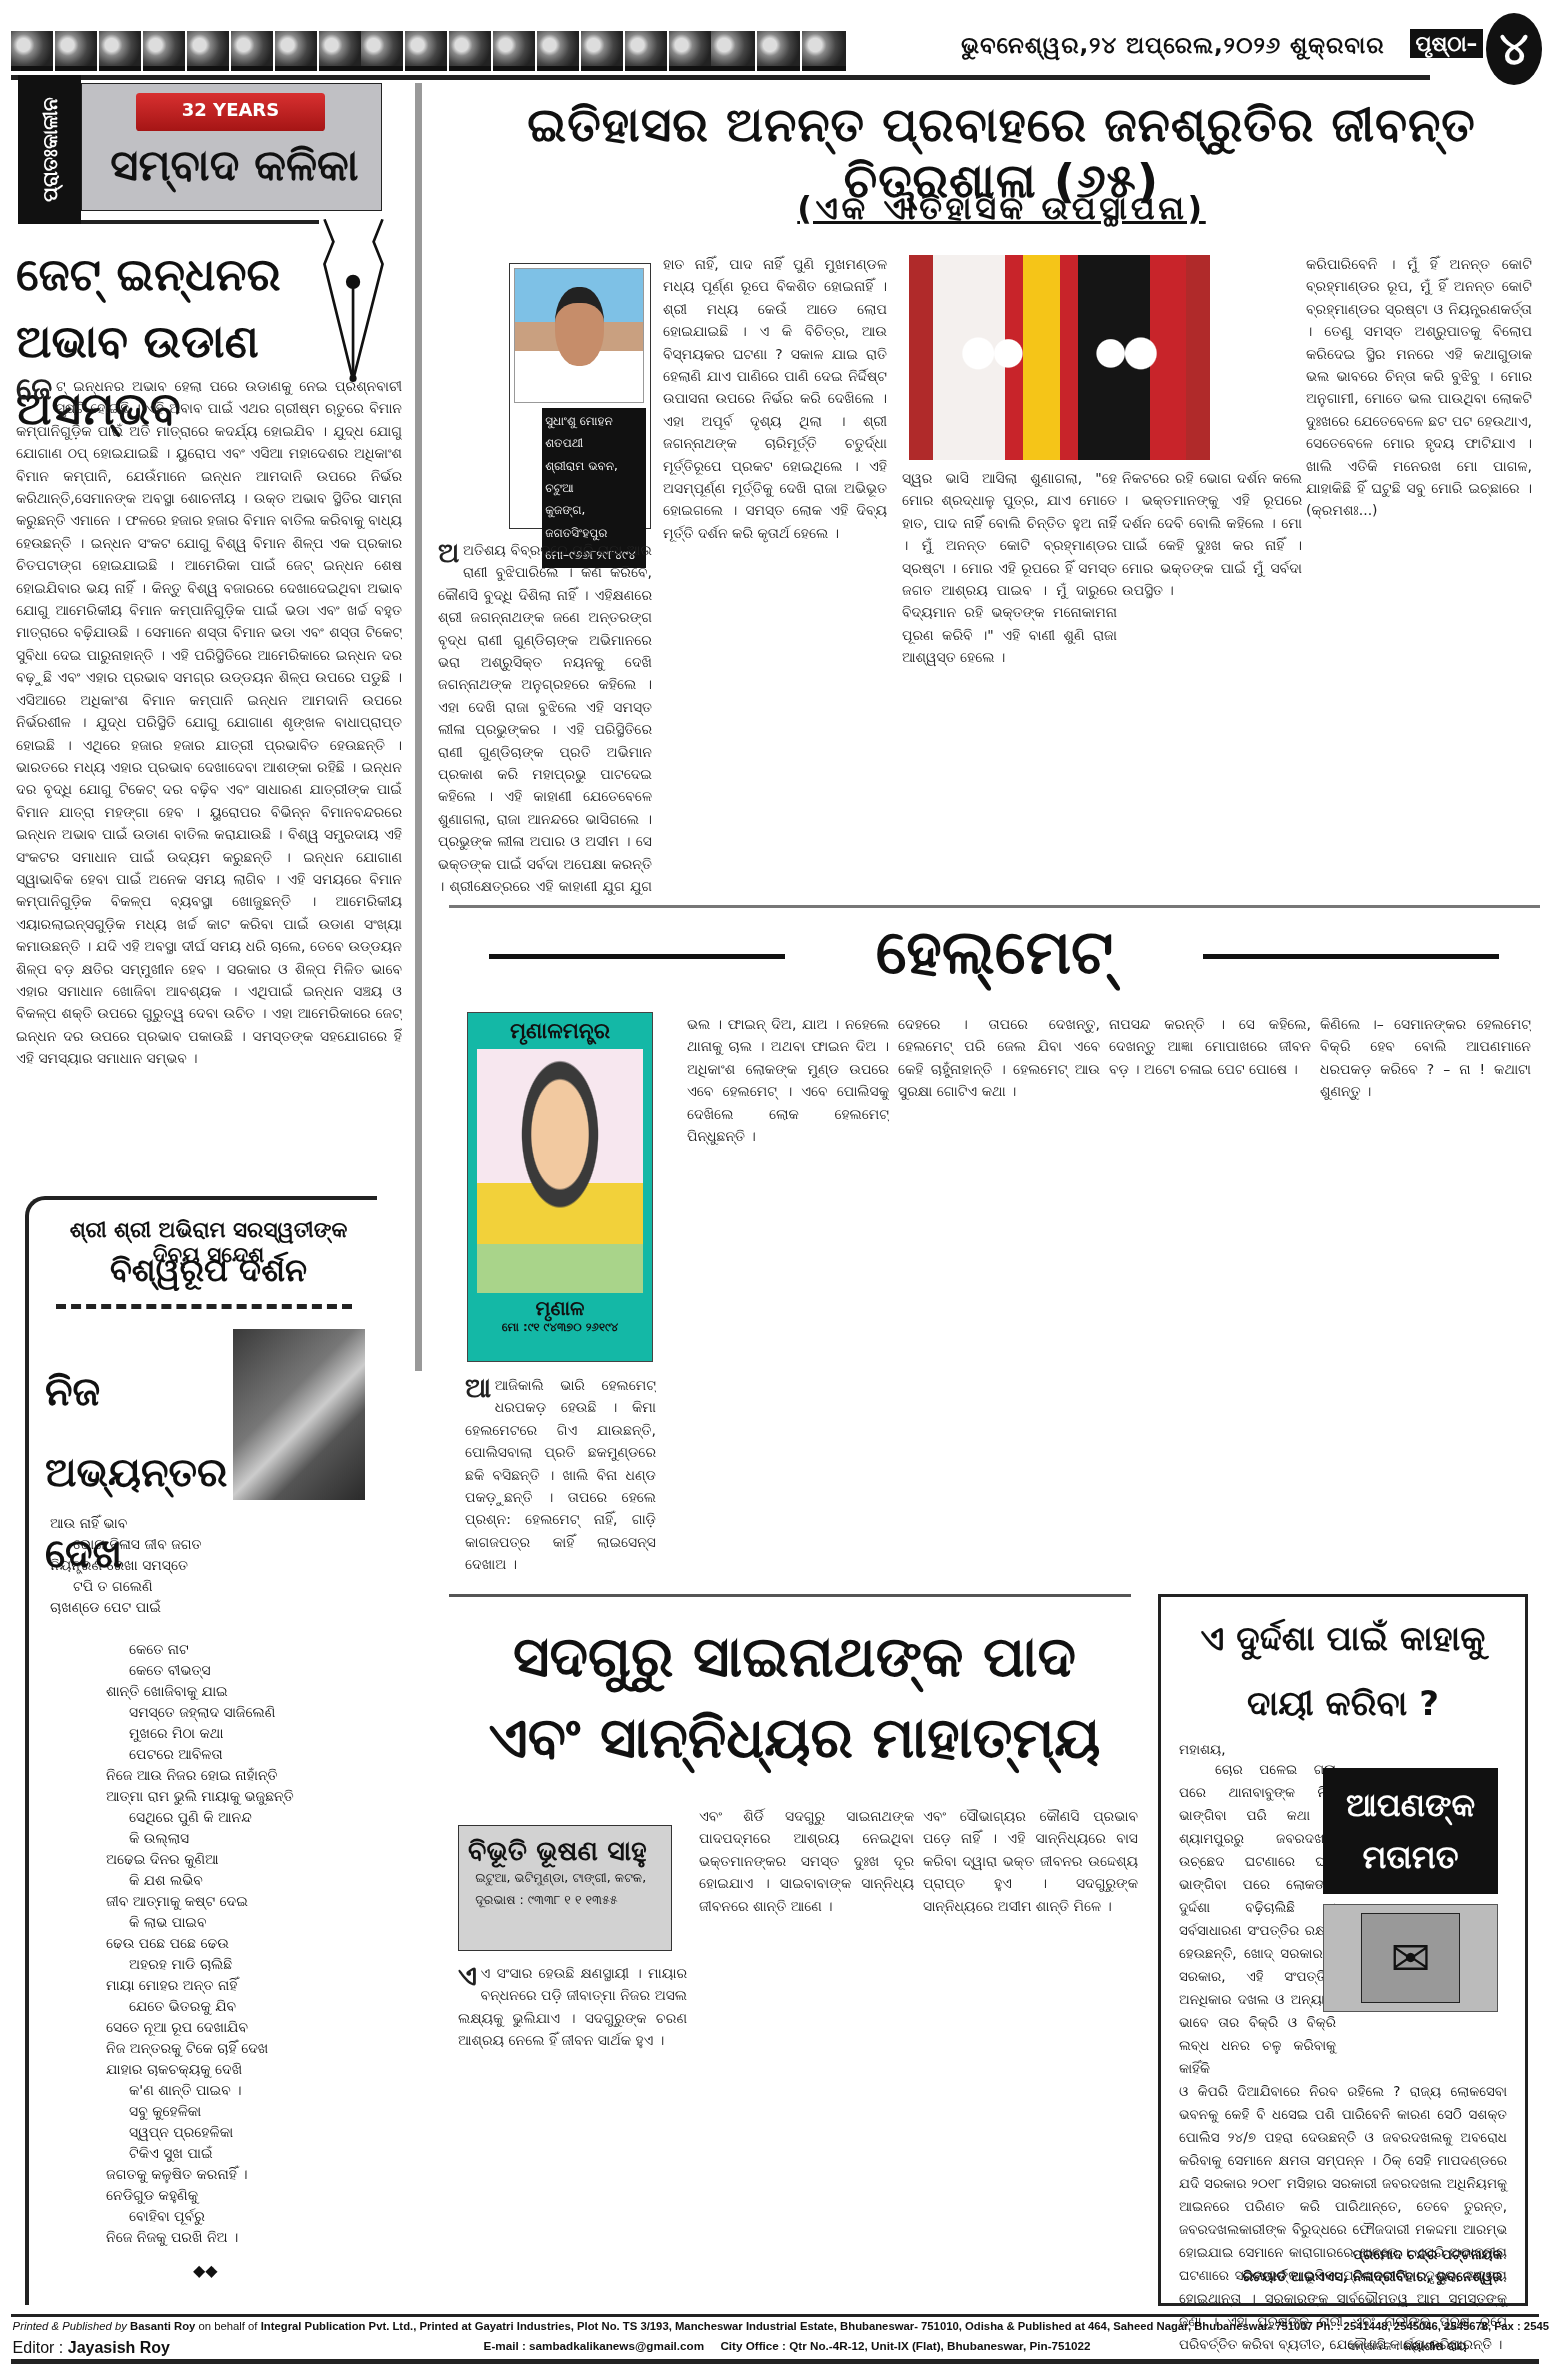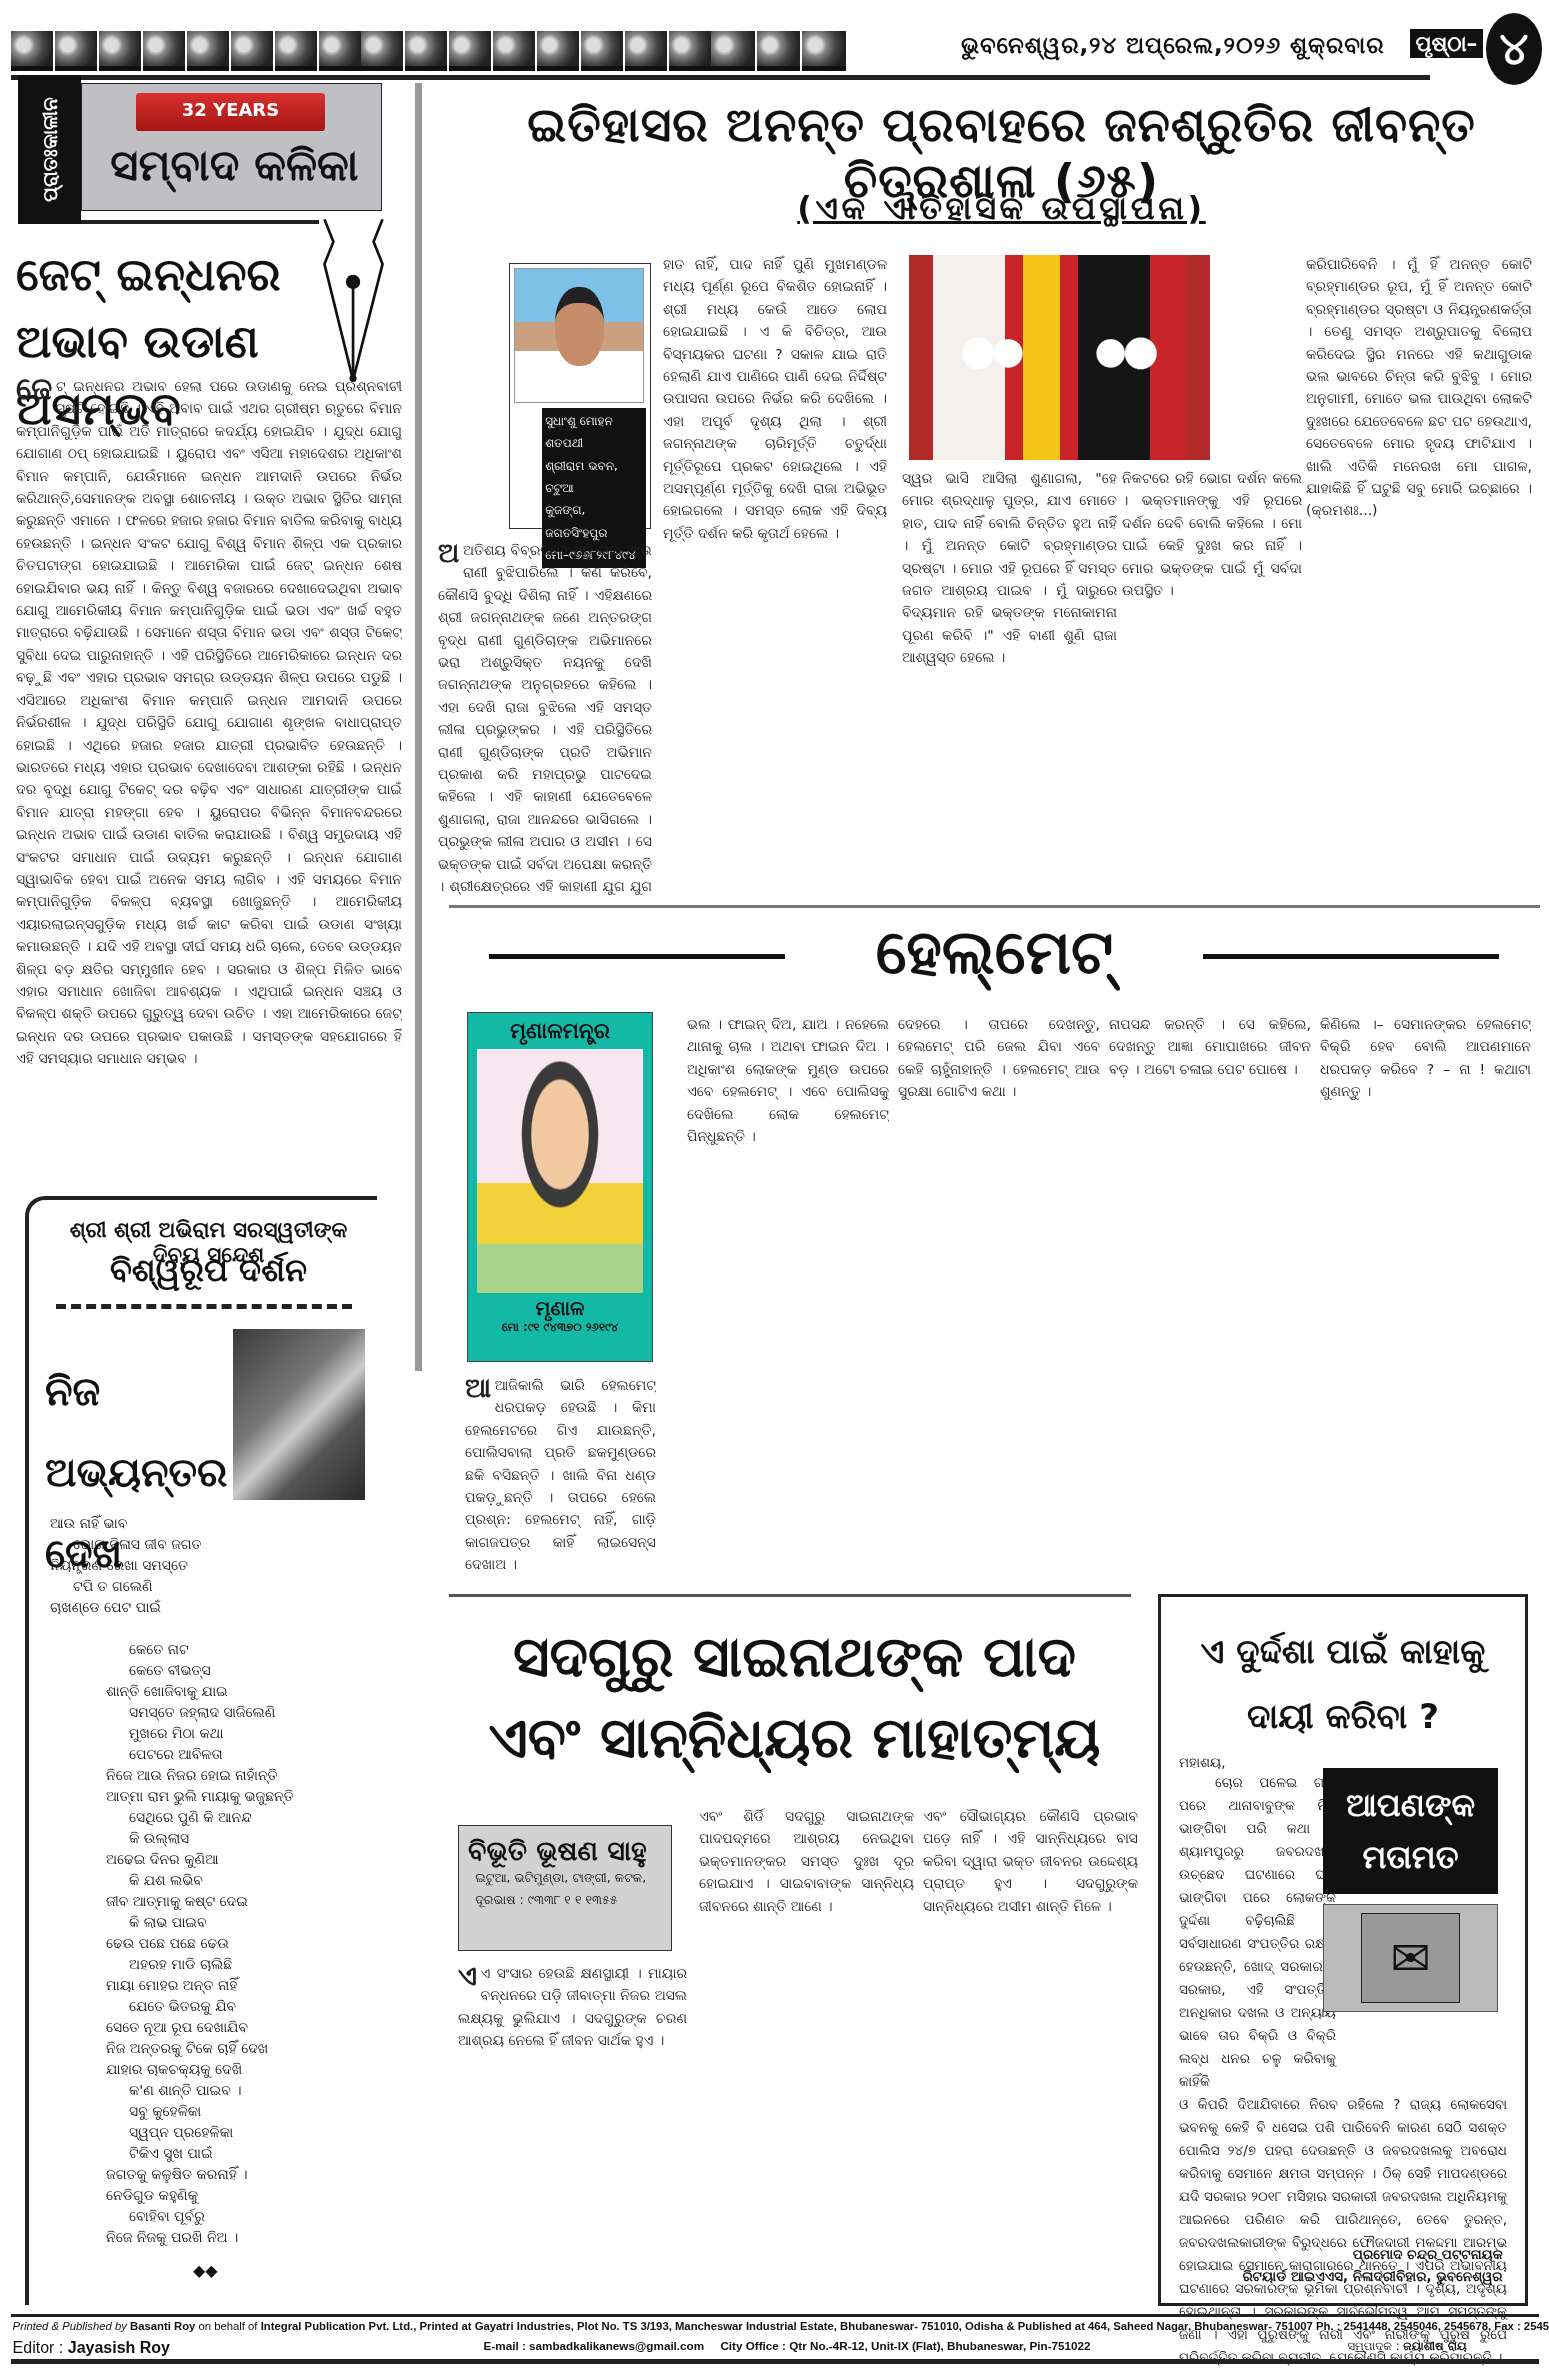--- a/index.html
+++ b/index.html
@@ -70,21 +70,21 @@
 
   .hr-bottom-mid { position: absolute; left: 449px; top: 1594px; width: 682px; height: 2.7px; background: #555; }
 
   
   .sai-title { position: absolute; left: 449px; top: 1616px; width: 691px; text-align: center; font-size: 56px; font-weight: bold; line-height: 81px; }
   .sai-author { position: absolute; left: 458px; top: 1825px; width: 214px; height: 126px; background: #d2d2d2; border: 1.8px solid #333; padding: 9px; }
   .sai-author .nm { font-size: 27px; font-weight: bold; }
   .sai-author .ad { font-size: 12.6px; line-height: 21.5px; padding-left: 7.2px; }
 
   
-  .letter-box { position: absolute; left: 1158px; top: 1594px; width: 370px; height: 712px; border: 3.6px solid #222; padding: 22px 18px; }
+  .letter-box { position: absolute; left: 1158px; top: 1594px; width: 370px; height: 712px; border: 3.6px solid #222; padding: 9px 18px; }
   .letter-title { font-size: 34px; font-weight: bold; text-align: center; line-height: 65px; }
   .letter-salute { font-size: 13.5px; margin-top: 5.4px; }
   .opinion { position: absolute; right: 27px; top: 171px; width: 175px; }
   .opinion .lbl { background: #111; color: #fff; font-size: 32px; text-align: center; line-height: 52px; padding: 10.8px 0; font-weight: bold; }
   .opinion .img { margin-top: 10.8px; height: 108px; background: #bbb; border: 0.9px solid #555; display: flex; align-items: center; justify-content: center; }
   .opinion .img span { width: 99px; height: 90px; background: #999; border: 1.8px solid #222; display: flex; align-items: center; justify-content: center; font-size: 48px; }
   .letter-body { font-size: 13.5px; line-height: 23px; text-align: justify; }
   .letter-sign { position: absolute; right: 22.4px; bottom: 16px; text-align: right; font-size: 13.5px; line-height: 21.5px; font-weight: bold; }
 
   

